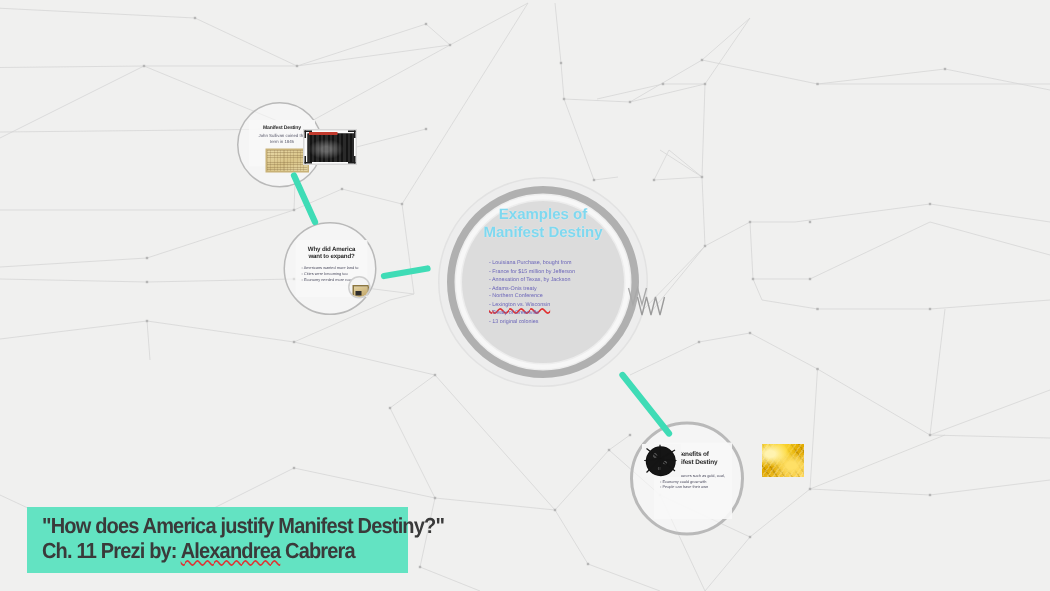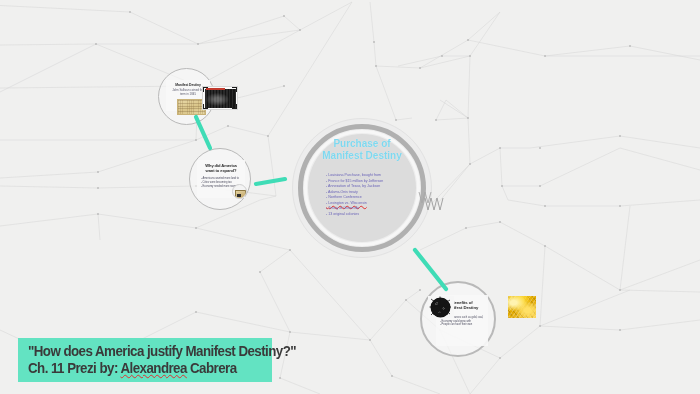--- a/index.html
+++ b/index.html
@@ -328,21 +328,21 @@
     </g>
   </svg>
 
   <div id="center-circle">
     <div class="ring ring-outer"></div>
     <div class="ring ring-gray"></div>
     <div class="ring ring-white"></div>
     <div class="ring ring-disc"></div>
     <div id="center-content">
       <div id="center-title">
-        <span>Purchase of</span><br>
+        <span>Examples of</span><br>
         <span>Manifest Destiny</span>
       </div>
       <ul id="center-list">
         <li>Louisiana Purchase, bought from</li>
         <li>France for $15 million by Jefferson</li>
         <li>Annexation of Texas, by Jackson</li>
         <li>Adams-Onis treaty</li>
         <li>Northern Conference</li>
         <li class="misspell-red">Lexington vs. Wisconsin</li>
         <li>Treaty of Greenville</li>

